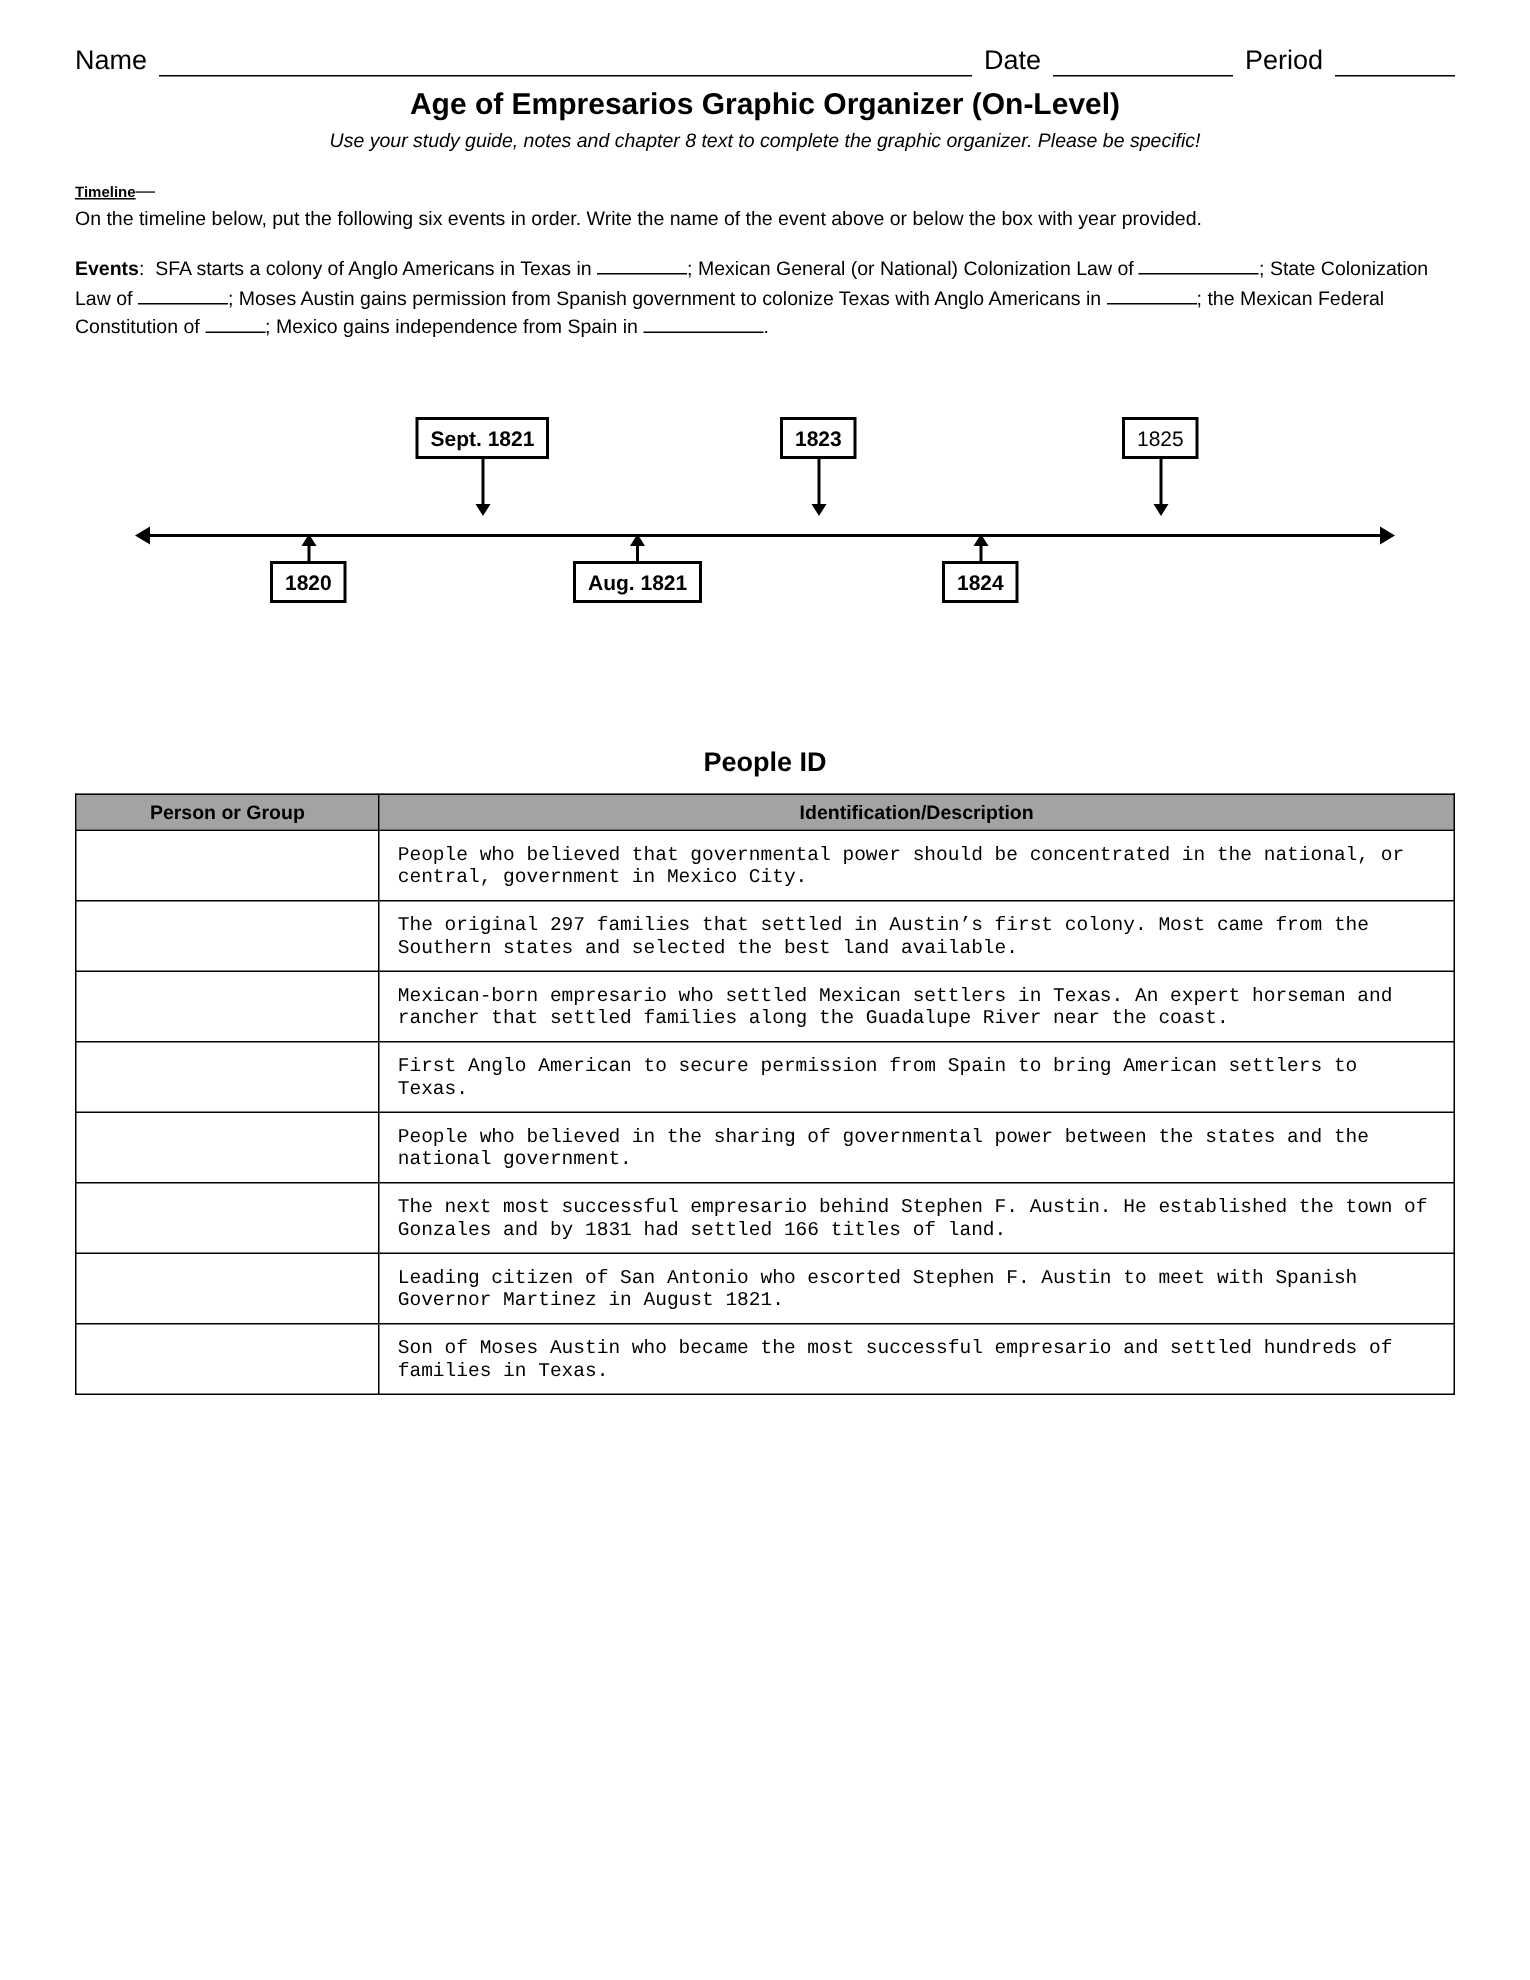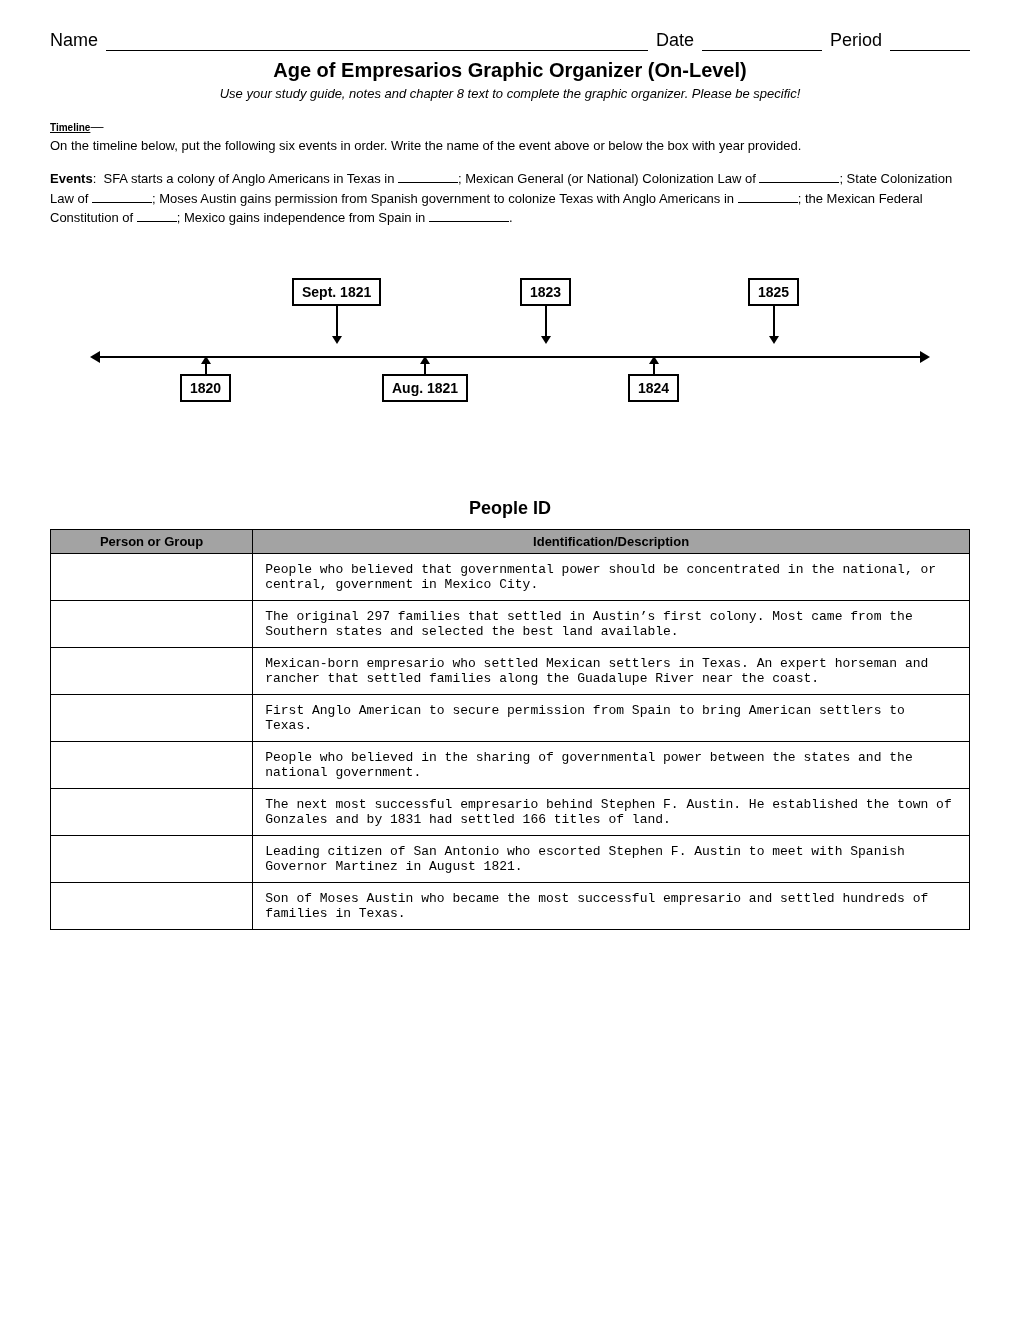--- a/index.html
+++ b/index.html
@@ -176,36 +176,36 @@
     SFA starts a colony of Anglo Americans in Texas in <span class="blank"></span>; Mexican General (or National) Colonization Law of
     <span class="blank blank-long"></span>; State Colonization Law of <span class="blank"></span>; Moses Austin gains permission from Spanish government to colonize Texas with
     Anglo Americans in <span class="blank"></span>; the Mexican Federal Constitution of <span class="blank blank-short"></span>; Mexico gains independence from Spain in <span class="blank blank-long"></span>.
   </div>
 </div>
 
 <div class="timeline-container">
 
   <div class="timeline-line"></div>
 
-  <div style="position:absolute; left:192px; top:20px;">
+  <div style="position:absolute; left:177px; top:20px;">
     <div class="timeline-box" style="font-weight:bold;">Sept. 1821</div>
 
     <div style="position:absolute; left:50%; top:100%; width:2px; height:30px; background:#000; transform:translateX(-50%);"></div>
 
     <div style="position:absolute; left:50%; top:calc(100% + 30px); transform:translateX(-50%); width:0; height:0; border-left:5px solid transparent; border-right:5px solid transparent; border-top:8px solid #000;"></div>
   </div>
 
   <div style="position:absolute; left:420px; top:20px;">
     <div class="timeline-box" style="font-weight:bold;">1823</div>
     <div style="position:absolute; left:50%; top:100%; width:2px; height:30px; background:#000; transform:translateX(-50%);"></div>
     <div style="position:absolute; left:50%; top:calc(100% + 30px); transform:translateX(-50%); width:0; height:0; border-left:5px solid transparent; border-right:5px solid transparent; border-top:8px solid #000;"></div>
   </div>
 
   <div style="position:absolute; left:648px; top:20px;">
-    <div class="timeline-box" style="font-weight:bold;">1825</div>
+    <div class="timeline-box" style="font-weight:normal;">1825</div>
     <div style="position:absolute; left:50%; top:100%; width:2px; height:30px; background:#000; transform:translateX(-50%);"></div>
     <div style="position:absolute; left:50%; top:calc(100% + 30px); transform:translateX(-50%); width:0; height:0; border-left:5px solid transparent; border-right:5px solid transparent; border-top:8px solid #000;"></div>
   </div>
 
   <div style="position:absolute; left:80px; top:116px;">
 
     <div style="position:absolute; left:50%; top:-18px; transform:translateX(-50%); width:0; height:0; border-left:5px solid transparent; border-right:5px solid transparent; border-bottom:8px solid #000;"></div>
     <div style="position:absolute; left:50%; top:-18px; width:2px; height:18px; background:#000; transform:translateX(-50%);"></div>
     <div class="timeline-box" style="font-weight:bold; margin-top:0px;">1820</div>
   </div>

